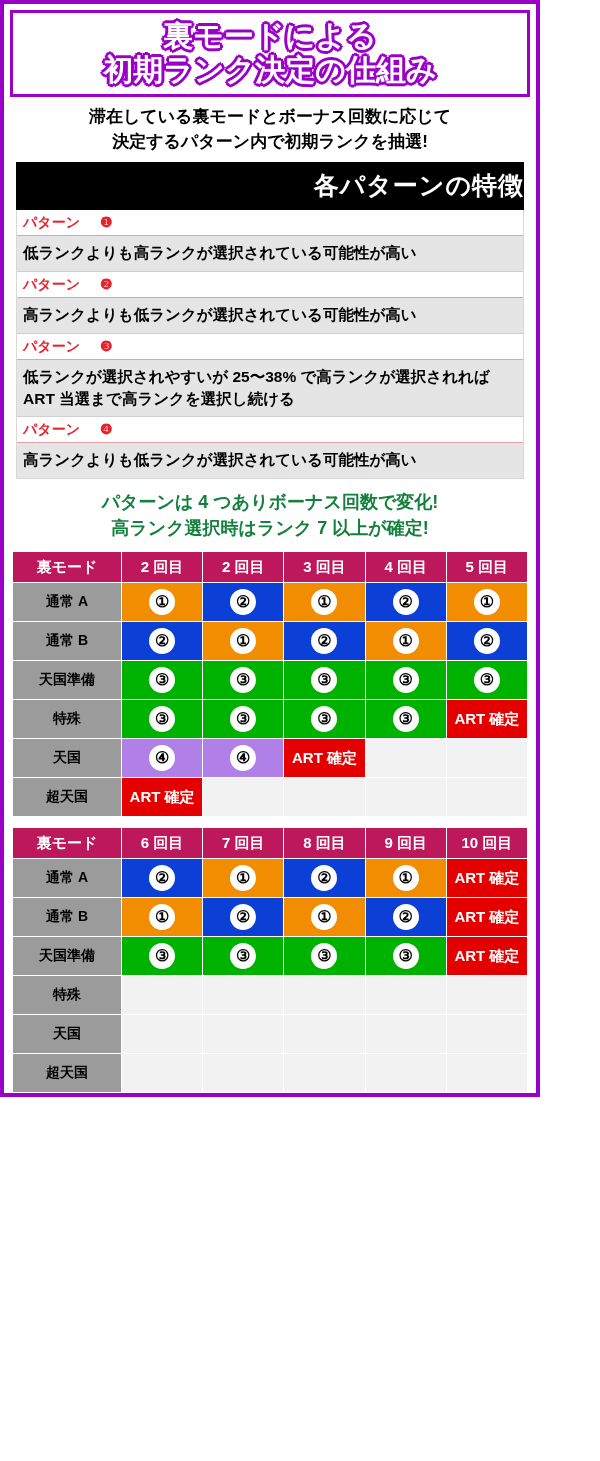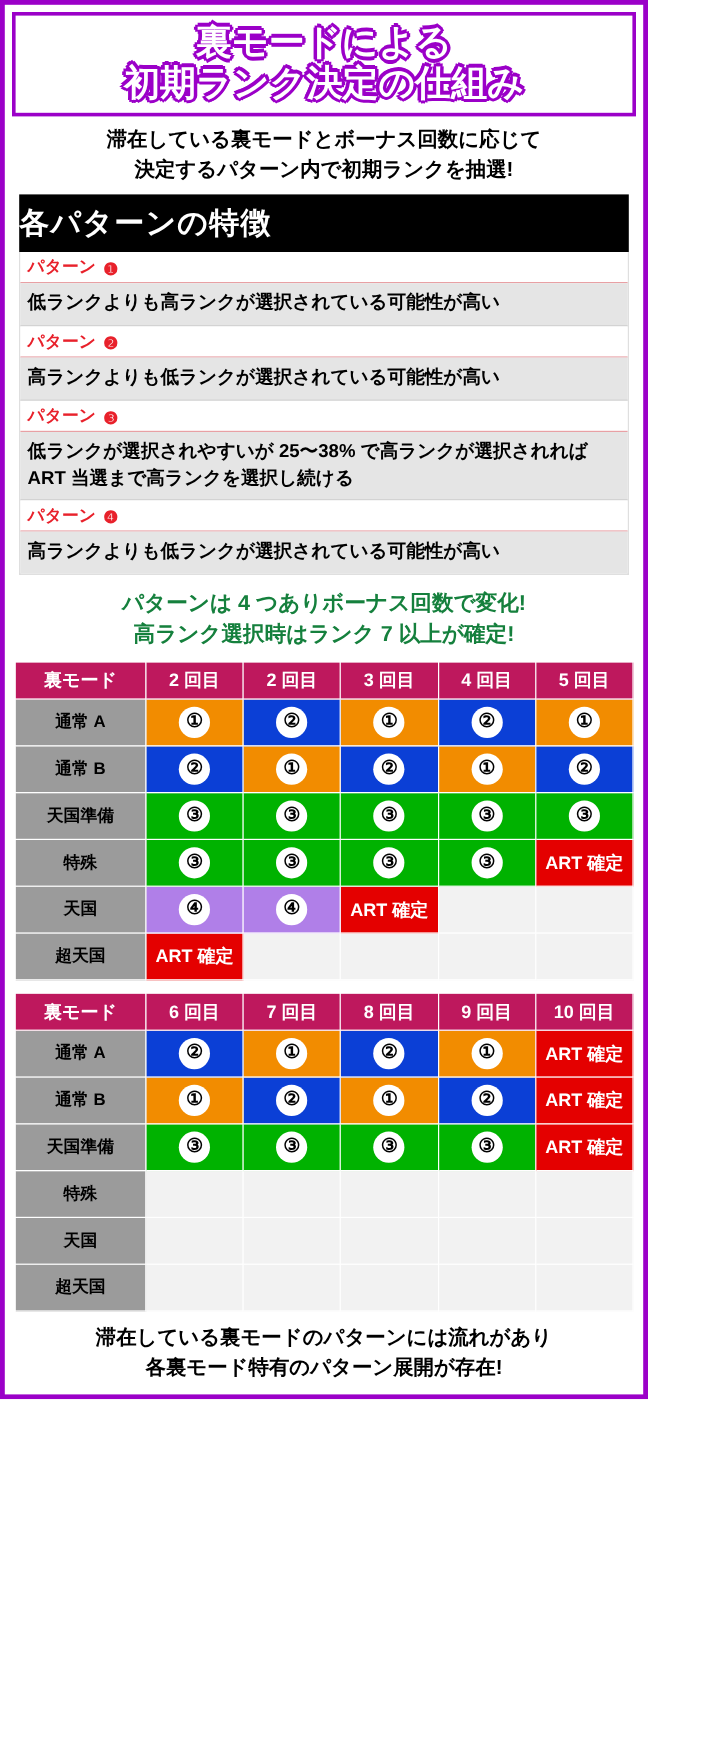--- a/index.html
+++ b/index.html
@@ -40,21 +40,21 @@
     font-size:17px;
     font-weight:bold;
     color:#000;
     line-height:1.45;
     margin:8px 10px 8px 10px;
   }
   
   .sect-head{
     background:#000000;
     color:#ffffff;
-    text-align:left;
+    text-align:right;
     font-size:25px;
     font-weight:bold;
     padding:7px 0 8px 0;
     margin:0 12px;
     letter-spacing:1px;
   }
   .sect-head.wide{
     margin:0 8px;
     font-size:25px;
   }
@@ -66,22 +66,22 @@
     border-bottom:1px solid #d8d8d8;
   }
   .feat-label{
     color:#e8212b;
     font-size:14px;
     font-weight:bold;
     padding:4px 6px 3px 6px;
     border-bottom:1px solid #e8a0a4;
     background:#ffffff;
     display:flex;
-    align-items:flex-end;
-    gap:6px;
+    align-items:flex-start;
+    gap:20px;
   }
   .feat-body{
     font-size:15.5px;
     font-weight:bold;
     color:#000;
     padding:6px 6px 7px 6px;
     border-bottom:1px solid #cfcfcf;
     background:#e5e5e5;
     line-height:1.4;
   }
@@ -323,18 +323,14 @@
             <td class="cell "></td>
             <td class="cell "></td>
             <td class="cell "></td>
             <td class="cell "></td>
             <td class="cell "></td>
           </tr>
         </tbody>
     </table>
   </div>
 
-  <div class="bottom-note">
-    <div>滞在している裏モードのパターンには流れがあり</div>
-    <div>各裏モード特有のパターン展開が存在!</div>
-  </div>
 
 </div>
 
 </body></html>

